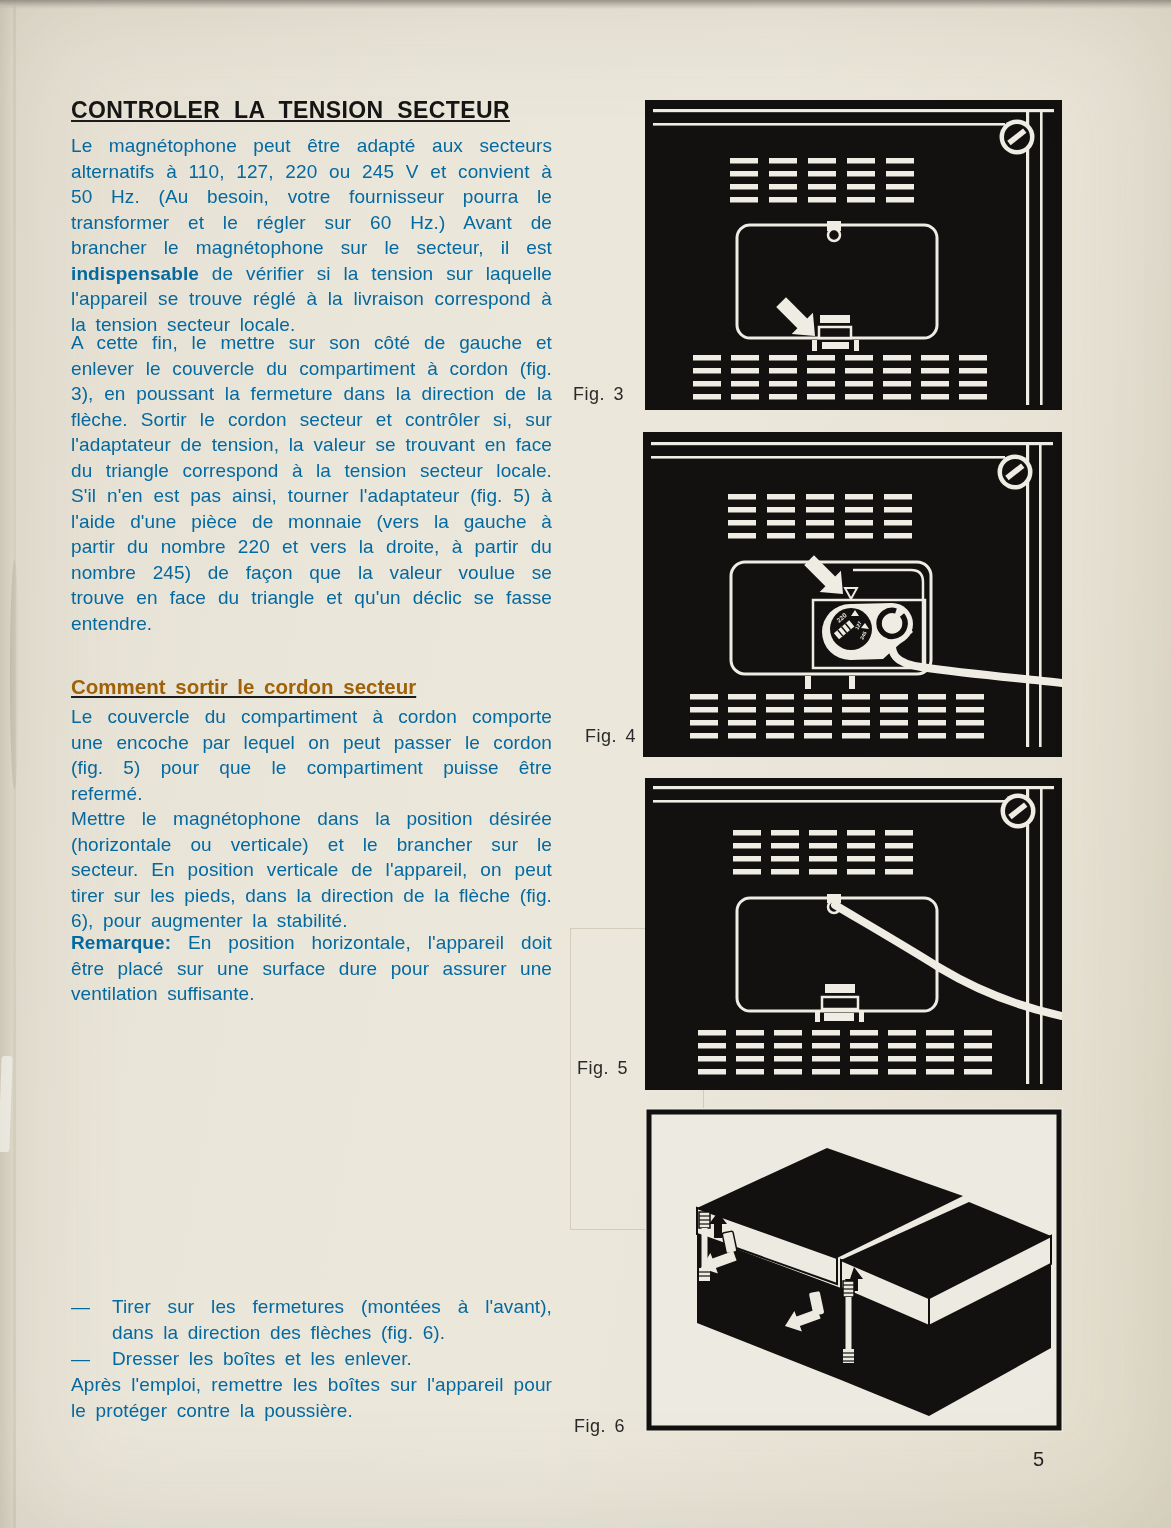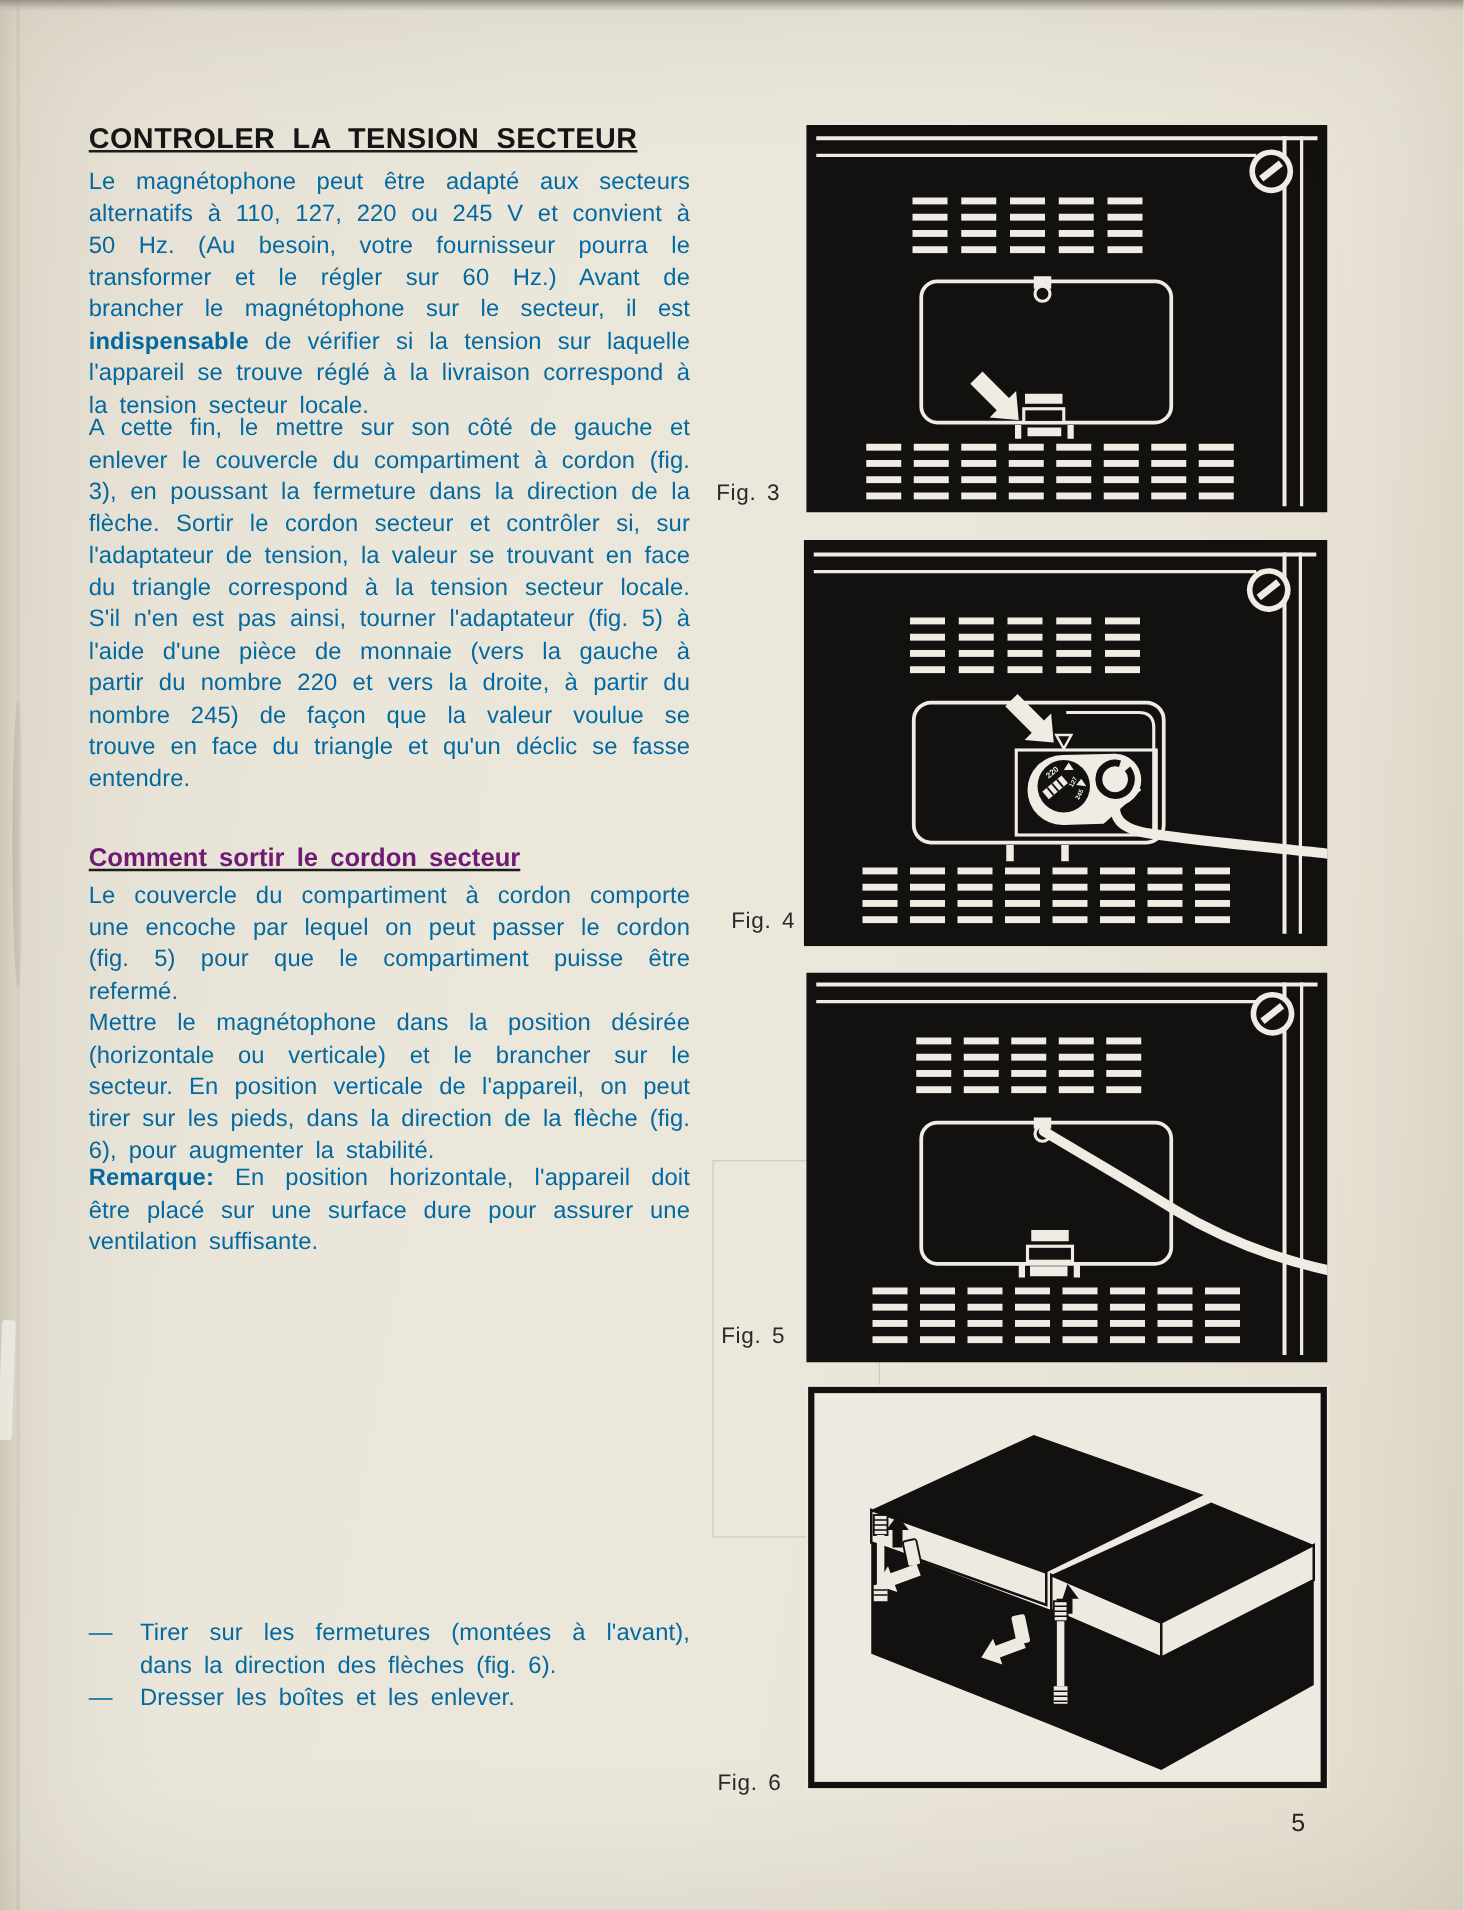--- a/index.html
+++ b/index.html
@@ -21,21 +21,21 @@
   .scan-smudge{position:absolute;left:10px;top:560px;width:9px;height:230px;
     background:linear-gradient(to right,#aaa494,rgba(170,164,148,0));opacity:.5;border-radius:50%;}
   .ghost-box{position:absolute;left:570px;top:928px;width:132px;height:300px;
     border:1px solid rgba(165,155,130,.35);}
   .vignette{position:absolute;inset:0;box-shadow:inset 0 0 120px rgba(120,110,90,.18);pointer-events:none;}
 
   
   .text-col{position:absolute;left:71px;width:481px;color:#1c1c1c;}
   .h-caps{font-weight:bold;font-size:23px;letter-spacing:.4px;word-spacing:7px;margin:0;color:#161616;}
   .h-caps.small{font-size:21px;}
-  .h-low{font-weight:bold;font-size:20.5px;word-spacing:4px;margin:0;color:#701a75;}
+  .h-low{font-weight:bold;font-size:20.5px;word-spacing:4px;margin:0;color:#a16207;}
   .body-p{margin:0;font-size:19px;line-height:25.5px;text-align:justify;word-spacing:.22em;letter-spacing:.1px;color:#0369a1;}
   .abs{position:absolute;text-decoration:underline;}
   .bullet-row{display:flex;}
   .bullet-dash{width:41px;flex:0 0 41px;}
   .bullet-text{flex:1;}
 
   
   .fig{position:absolute;}
   .fig svg{display:block;}
   .fig-caption{position:absolute;font-size:18px;color:#2a2a2a;letter-spacing:.5px;word-spacing:3px;}
@@ -76,20 +76,21 @@
   <div class="body-p text-col bullet-row" style="top:1294px;">
     <span class="bullet-dash">—</span>
     <span class="bullet-text">Tirer sur les fermetures (montées à l'avant), dans la direction des flèches (fig. 6).</span>
   </div>
 
   <div class="body-p text-col bullet-row" style="top:1346px;">
     <span class="bullet-dash">—</span>
     <span class="bullet-text">Dresser les boîtes et les enlever.</span>
   </div>
 
+  <p class="body-p text-col" style="top:1372px;">Après l'emploi, remettre les boîtes sur l'appareil pour le protéger contre la poussière.</p>
 
   <div class="fig" style="left:645px;top:100px;width:417px;height:310px;">
     <svg width="417" height="310" viewBox="0 0 417 310">
       <defs>
         <g id="vc3">
             <rect width="28" height="5.5"></rect>
             <rect y="13" width="28" height="5.5"></rect>
             <rect y="26" width="28" height="5.5"></rect>
             <rect y="39" width="28" height="5.5"></rect>
           </g>

